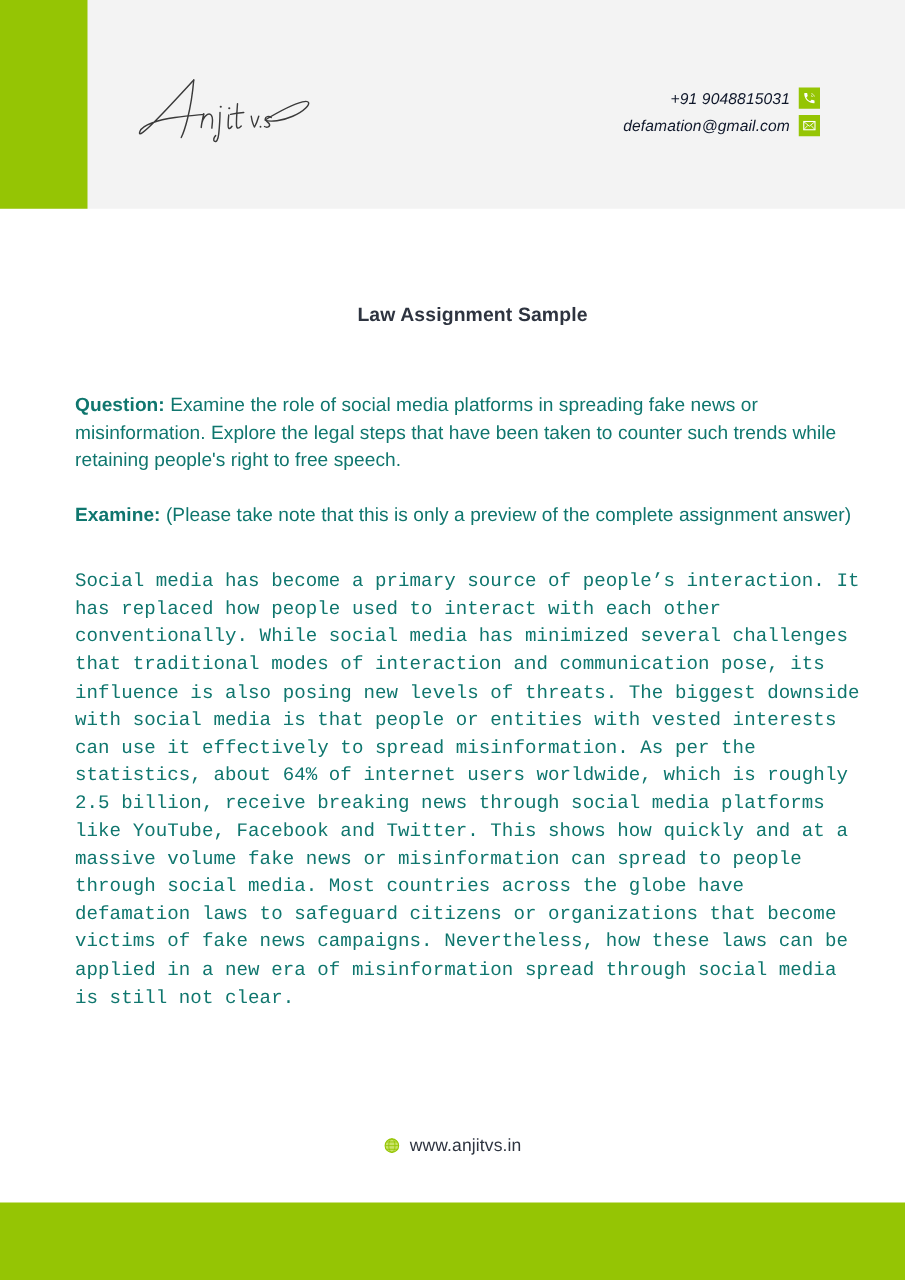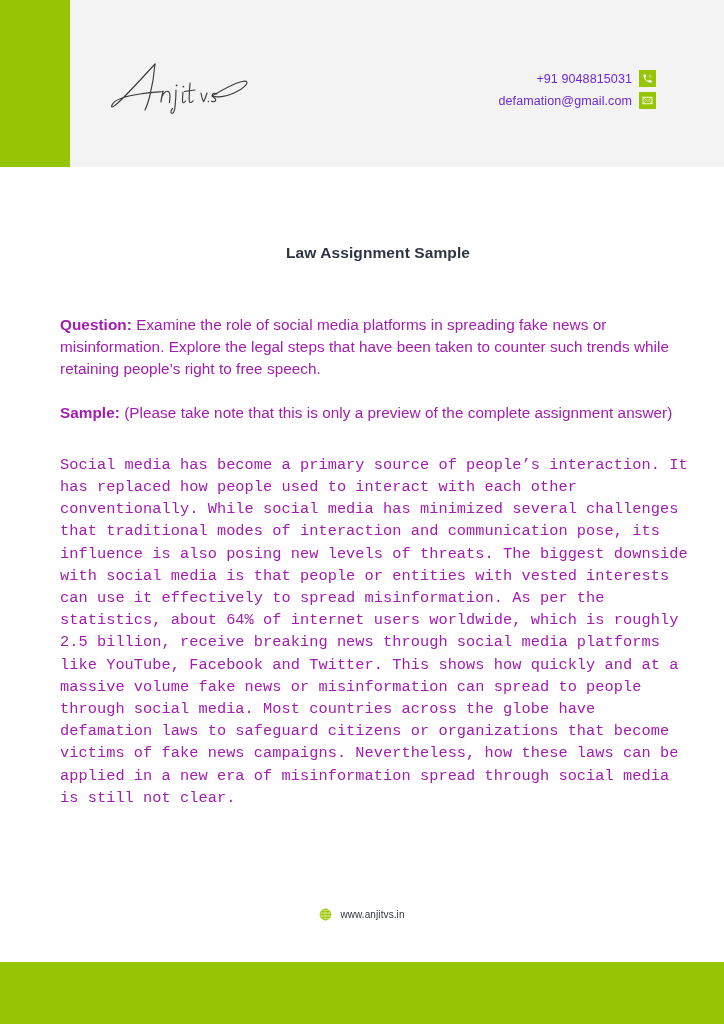--- a/index.html
+++ b/index.html
@@ -54,24 +54,25 @@
     gap: 5px;
   }
   .contact-row {
     display: flex;
     align-items: center;
     justify-content: flex-end;
     gap: 7px;
   }
   .contact-text {
     font-size: 12.5px;
-    color: #6d28d9;
+    color: #0f172a;
     line-height: 16px;
     letter-spacing: 0.1px;
     white-space: nowrap;
+    font-style: italic;
   }
   .contact-badge {
     width: 17px;
     height: 17px;
     background: #95c504;
     display: flex;
     align-items: center;
     justify-content: center;
     flex: 0 0 auto;
   }
@@ -91,21 +92,21 @@
     text-align: center;
     font-size: 15.5px;
     font-weight: bold;
     color: #2e3440;
     margin-top: 77px;
     letter-spacing: 0.1px;
   }
   .para {
     font-size: 15.3px;
     line-height: 22.2px;
-    color: #a21caf;
+    color: #0f766e;
     text-align: left;
     letter-spacing: 0.05px;
   }
   .para b, .para .lead {
     font-weight: bold;
   }
   .para-question { margin-top: 52px; }
   .para-answer   { margin-top: 21px; }
   .para-main     { margin-top: 30px; font-family: Liberation Mono, monospace; }
 
@@ -114,21 +115,21 @@
     position: absolute;
     left: 0;
     top: 908px;
     width: 724px;
     display: flex;
     align-items: center;
     justify-content: center;
     gap: 8px;
   }
   .footer-url {
-    font-size: 10px;
+    font-size: 14px;
     color: #2e3440;
     letter-spacing: 0.1px;
   }
   .globe-icon svg { display: block; }
 
   .footer-green-bar {
     position: absolute;
     left: 0;
     top: 962px;
     width: 724px;
@@ -199,21 +200,21 @@
 
 <div class="page-body">
 
   <div class="doc-title">Law Assignment Sample</div>
 
   <p class="para para-question">
     <b>Question:</b><span> Examine the role of social media platforms in spreading fake news or misinformation. Explore the legal steps that have been taken to counter such trends while retaining people's right to free speech.</span>
   </p>
 
   <p class="para para-answer">
-    <b>Sample:</b><span> (Please take note that this is only a preview of the complete assignment answer)</span>
+    <b>Examine:</b><span> (Please take note that this is only a preview of the complete assignment answer)</span>
   </p>
 
   <p class="para para-main">Social media has become a primary source of people’s interaction. It has replaced how people used to interact with each other conventionally. While social media has minimized several challenges that traditional modes of interaction and communication pose, its influence is also posing new levels of threats. The biggest downside with social media is that people or entities with vested interests can use it effectively to spread misinformation. As per the statistics, about 64% of internet users worldwide, which is roughly 2.5 billion, receive breaking news through social media platforms like YouTube, Facebook and Twitter. This shows how quickly and at a massive volume fake news or misinformation can spread to people through social media. Most countries across the globe have defamation laws to safeguard citizens or organizations that become victims of fake news campaigns. Nevertheless, how these laws can be applied in a new era of misinformation spread through social media is still not clear.</p>
 
 </div>
 
 <div class="footer">
   <span class="globe-icon">
     <svg width="13" height="13" viewBox="0 0 24 24" aria-hidden="true">
       <circle cx="12" cy="12" r="10" fill="#c9e36a" stroke="#95c504" stroke-width="1.6"></circle>

